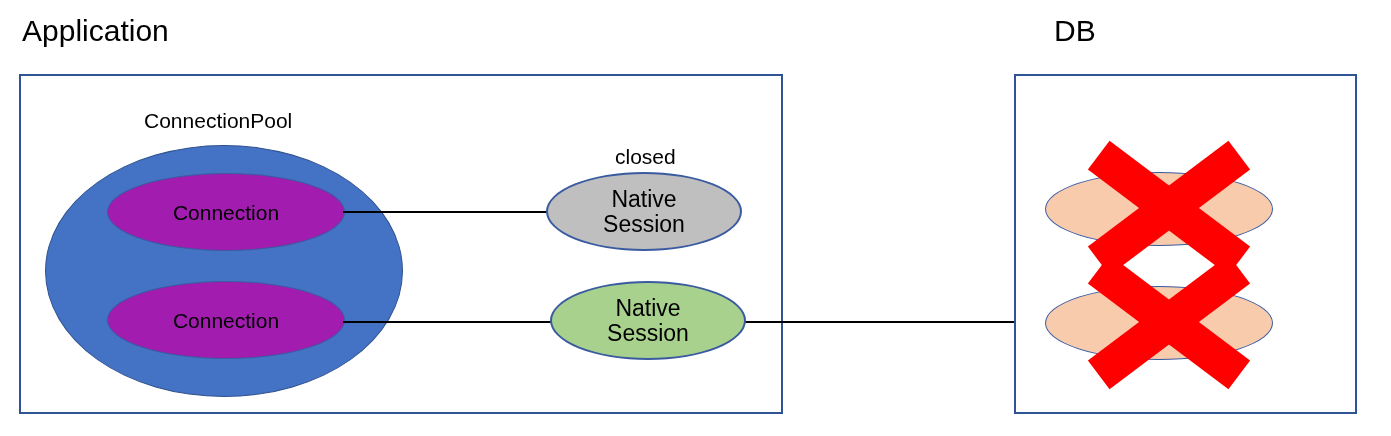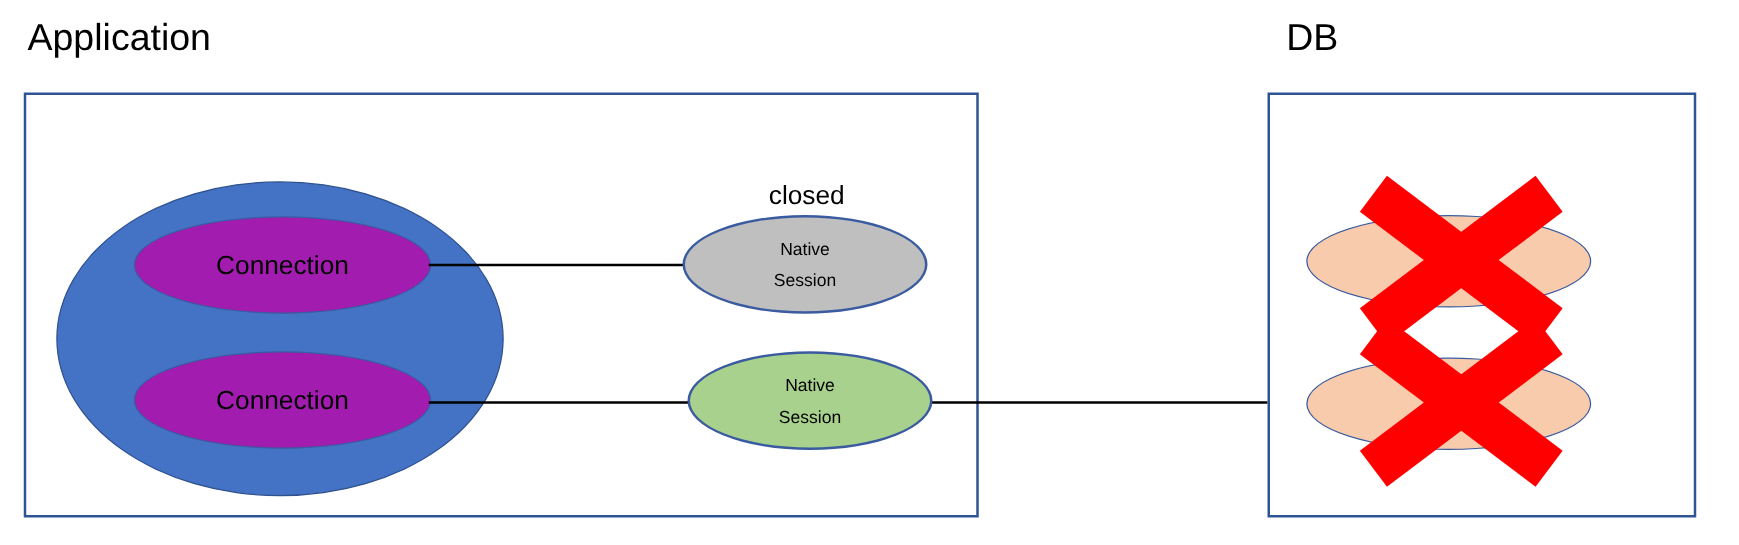--- a/index.html
+++ b/index.html
@@ -21,21 +21,21 @@
 
   
   .section-title {
     position: absolute;
     font-size: 30px;
     line-height: 34px;
     color: #000000;
     white-space: nowrap;
   }
   #app-title  { left: 22px;   top: 14px; }
-  #db-title   { left: 1029px; top: 14px; text-align: right; }
+  #db-title   { left: 1054px; top: 14px; text-align: right; }
 
   
   .container-box {
     position: absolute;
     border: 2px solid #2E5496;
     background: #ffffff;
     box-sizing: border-box;
   }
   #app-box { left: 19px;   top: 74px; width: 764px; height: 340px; }
   #db-box  { left: 1014px; top: 74px; width: 343px; height: 340px; }
@@ -88,21 +88,21 @@
   }
   #session-closed {
     left: 546px; top: 172px;
     background: #BFBFBF;
   }
   #session-active {
     left: 550px; top: 281px;
     background: #A9D18E;
   }
   .session-label {
-    font-size: 14px;
+    font-size: 23px;
     line-height: 25px;
   }
 
   #closed-label {
     position: absolute;
     left: 615px; top: 144px;
     font-size: 21px;
     line-height: 25px;
     white-space: nowrap;
   }
@@ -153,20 +153,21 @@
 </style>
 </head>
 <body>
 
 <div id="canvas">
 
   <div class="section-title" id="app-title">Application</div>
 
   <div class="container-box" id="app-box"></div>
 
+  <div id="pool-label">ConnectionPool</div>
 
   <div class="ellipse" id="pool-ellipse"></div>
 
   <div class="ellipse connection-ellipse" id="connection-1">
     <span class="ellipse-label">Connection</span>
   </div>
 
   <div class="ellipse connection-ellipse" id="connection-2">
     <span class="ellipse-label">Connection</span>
   </div>

